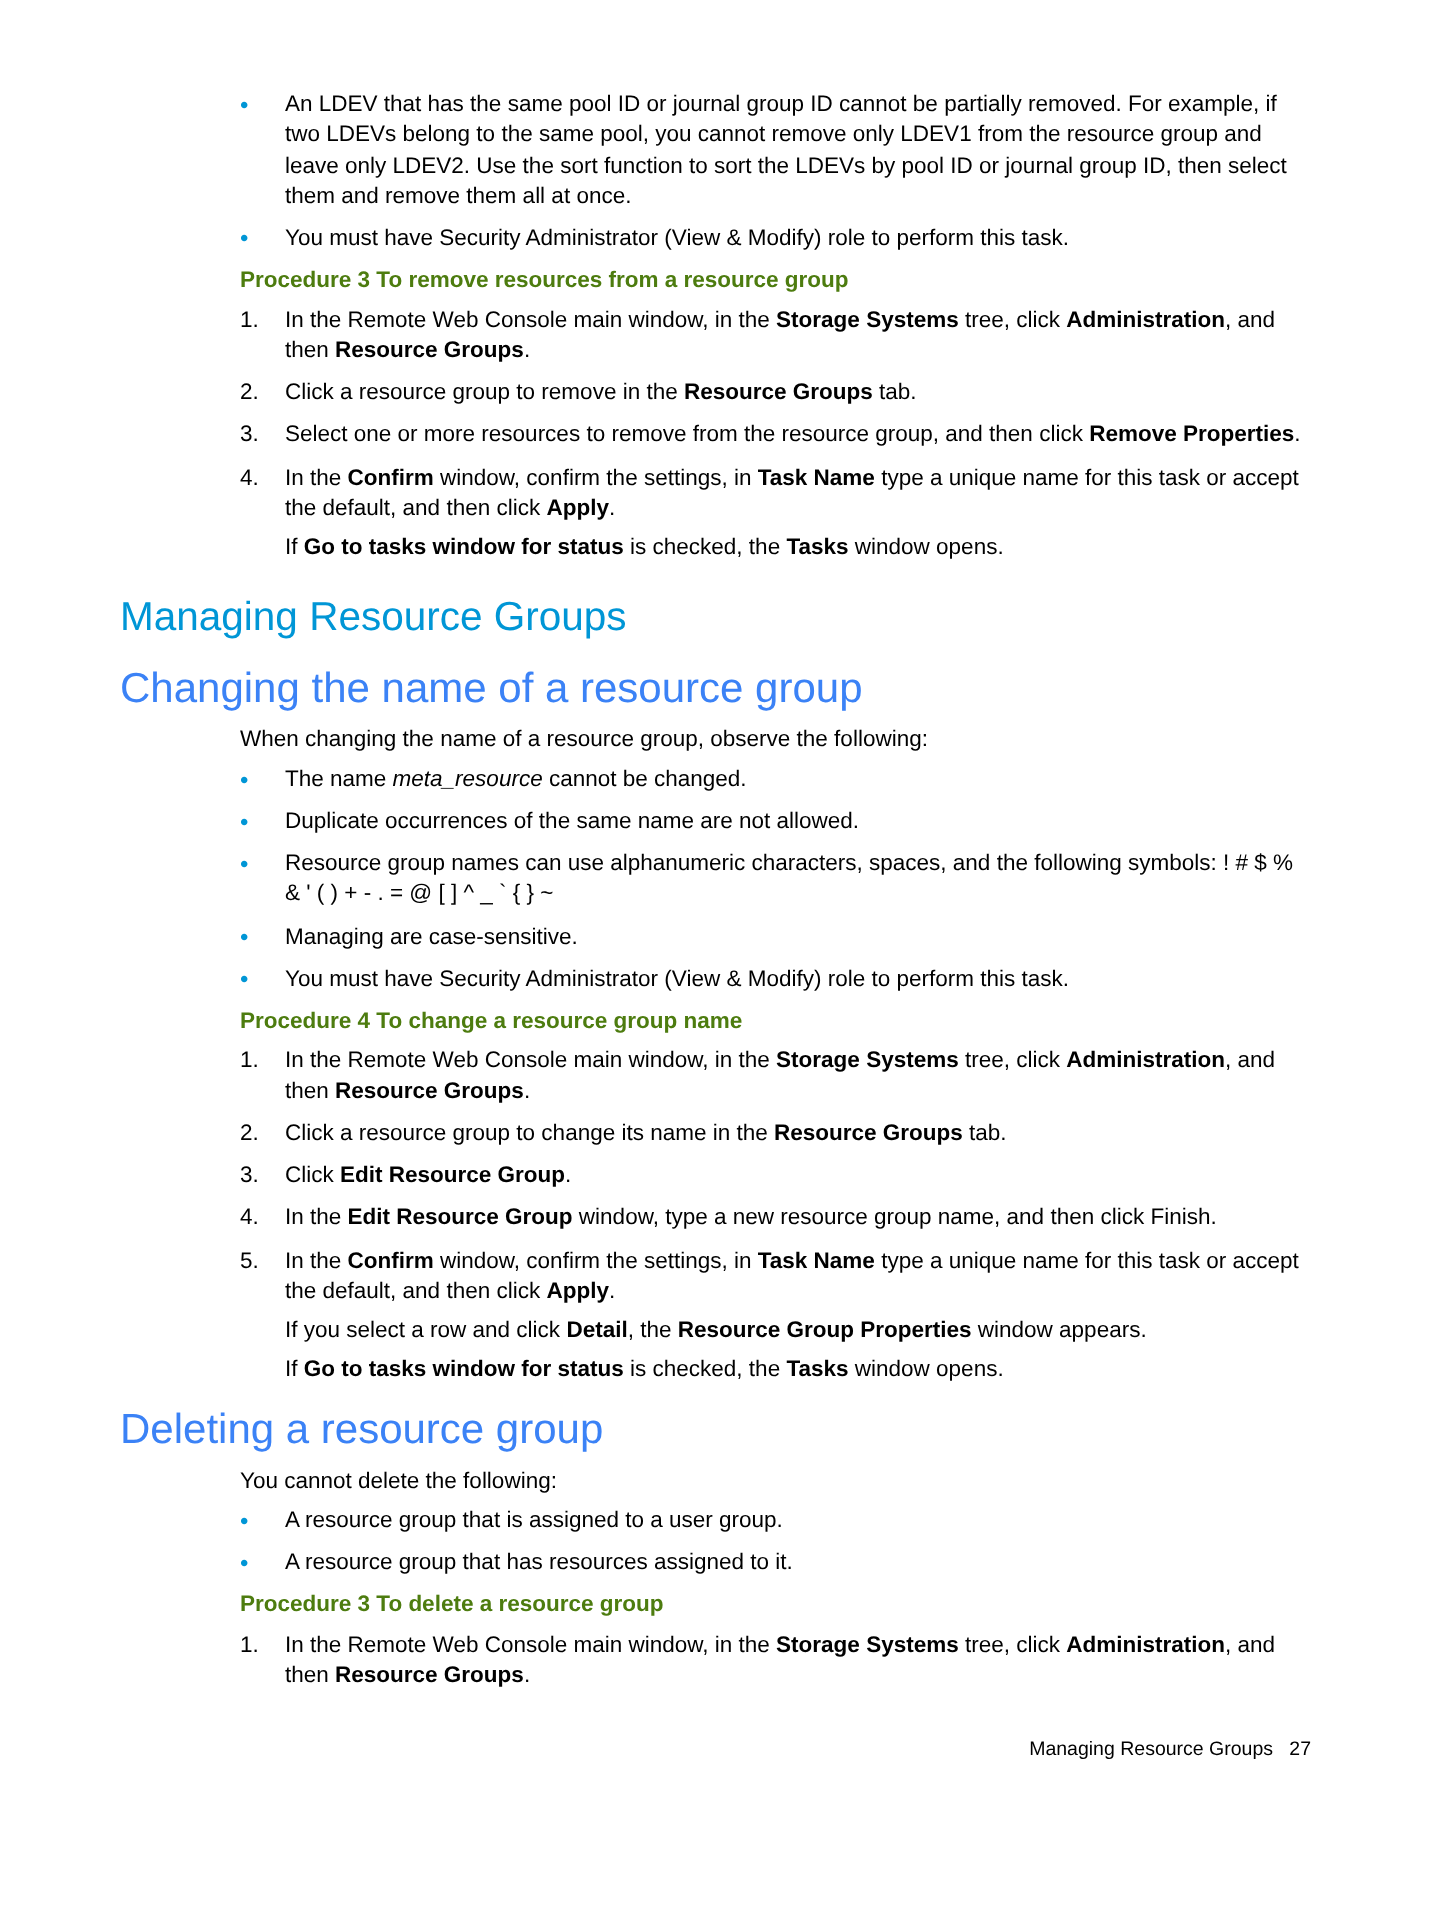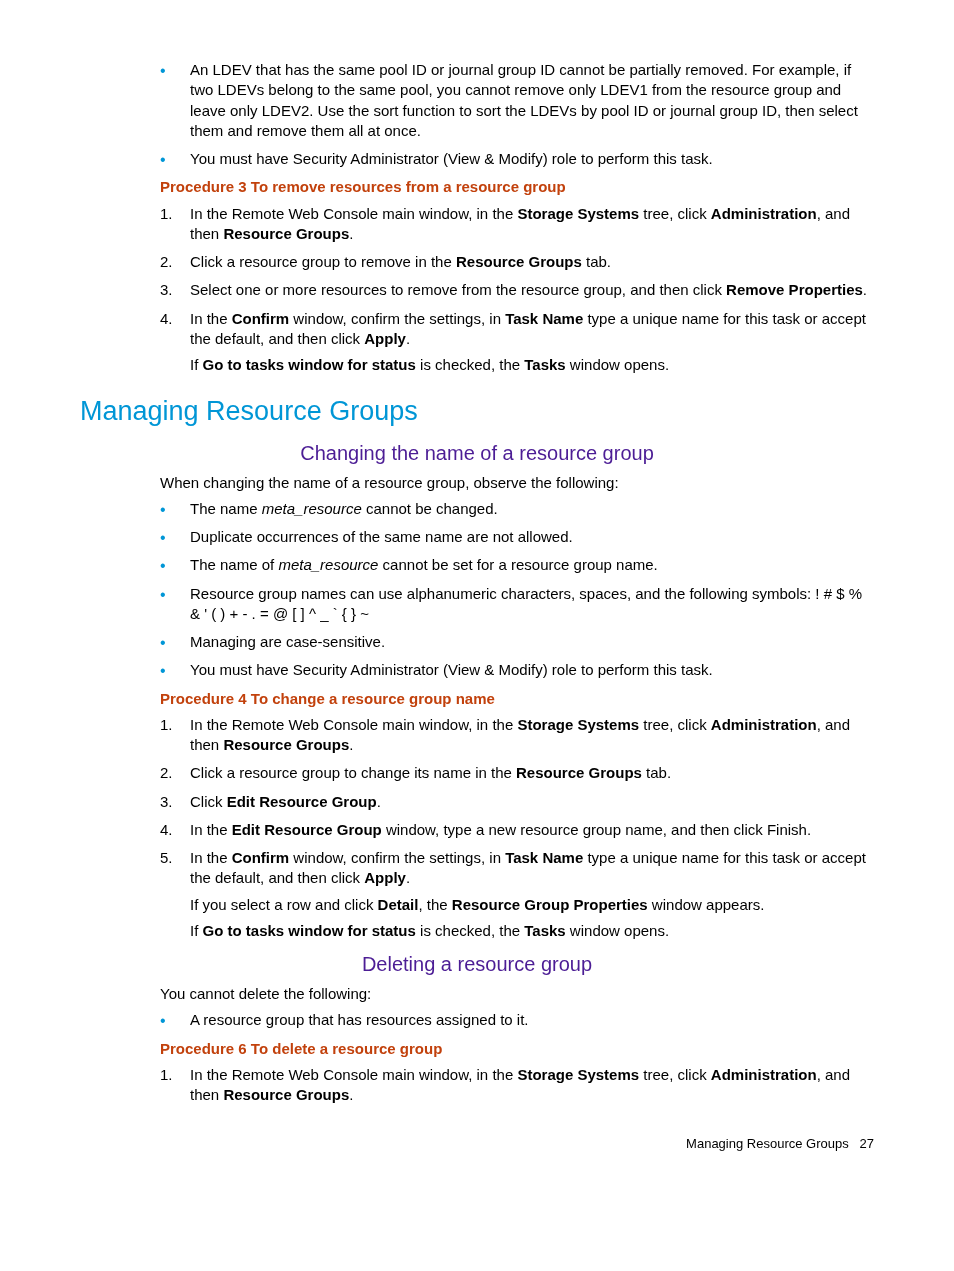--- a/index.html
+++ b/index.html
@@ -26,21 +26,21 @@
   }
   .bullet-list li::before {
     content: "•";
     position: absolute;
     left: 0;
     top: 0;
     color: #0096d6;
     font-size: 16px;
   }
   .proc-title {
-    color: #c2410c;
+    color: #4d7c0f;
     font-weight: bold;
     padding-left: 80px;
     margin: 6px 0 6px 0;
   }
   .num-list {
     list-style: none;
     padding-left: 80px;
     margin: 0 0 10px 0;
     counter-reset: item;
   }
@@ -61,25 +61,24 @@
   }
   h1 {
     font-family: Arial, Helvetica, sans-serif;
     color: #0096d6;
     font-weight: normal;
     font-size: 27px;
     margin: 18px 0 8px 0;
   }
   h2 {
     font-family: Arial, Helvetica, sans-serif;
-    color: #4c1d95;
+    color: #3b82f6;
     font-weight: normal;
-    font-size: 20px;
+    font-size: 28px;
     margin: 10px 0 6px 0;
-    text-align: center;
   }
   .intro {
     padding-left: 80px;
     margin: 4px 0 6px 0;
   }
   b { font-weight: bold; }
   em { font-style: italic; }
   .footer {
     text-align: right;
     font-size: 13px;
@@ -102,41 +101,41 @@
     <li>In the <b>Confirm</b> window, confirm the settings, in <b>Task Name</b> type a unique name for this task or accept the default, and then click <b>Apply</b>.<div class="sub-para">If <b>Go to tasks window for status</b> is checked, the <b>Tasks</b> window opens.</div></li>
   </ol>
 
 <h1>Managing Resource Groups</h1>
 
 <h2>Changing the name of a resource group</h2>
 <div class="intro">When changing the name of a resource group, observe the following:</div>
 <ul class="bullet-list" id="bullets-a">
     <li>The name <em>meta_resource</em> cannot be changed.</li>
     <li>Duplicate occurrences of the same name are not allowed.</li>
-    <li>The name of <em>meta_resource</em> cannot be set for a resource group name.</li>
     <li>Resource group names can use alphanumeric characters, spaces, and the following symbols: ! # $ % &amp; ' ( ) + - . = @ [ ] ^ _ ` { } ~</li>
     <li>Managing are case-sensitive.</li>
     <li>You must have Security Administrator (View &amp; Modify) role to perform this task.</li>
   </ul>
 
 <div class="proc-title">Procedure 4 To change a resource group name</div>
 <ol class="num-list" id="proc4-list">
     <li>In the Remote Web Console main window, in the <b>Storage Systems</b> tree, click <b>Administration</b>, and then <b>Resource Groups</b>.</li>
     <li>Click a resource group to change its name in the <b>Resource Groups</b> tab.</li>
     <li>Click <b>Edit Resource Group</b>.</li>
     <li>In the <b>Edit Resource Group</b> window, type a new resource group name, and then click Finish.</li>
     <li>In the <b>Confirm</b> window, confirm the settings, in <b>Task Name</b> type a unique name for this task or accept the default, and then click <b>Apply</b>.<div class="sub-para">If you select a row and click <b>Detail</b>, the <b>Resource Group Properties</b> window appears.</div><div class="sub-para">If <b>Go to tasks window for status</b> is checked, the <b>Tasks</b> window opens.</div></li>
   </ol>
 
 <h2>Deleting a resource group</h2>
 <div class="intro">You cannot delete the following:</div>
 <ul class="bullet-list">
+  <li>A resource group that is assigned to a user group.</li>
   <li>A resource group that has resources assigned to it.</li>
 </ul>
 
-<div class="proc-title">Procedure 6 To delete a resource group</div>
+<div class="proc-title">Procedure 3 To delete a resource group</div>
 <ol class="num-list" id="proc5-list">
     <li>In the Remote Web Console main window, in the <b>Storage Systems</b> tree, click <b>Administration</b>, and then <b>Resource Groups</b>.</li>
   </ol>
 
 <div class="footer">
   <span>Managing Resource Groups</span>&nbsp;&nbsp;&nbsp;<span>27</span>
 </div>
 
 </body></html>

